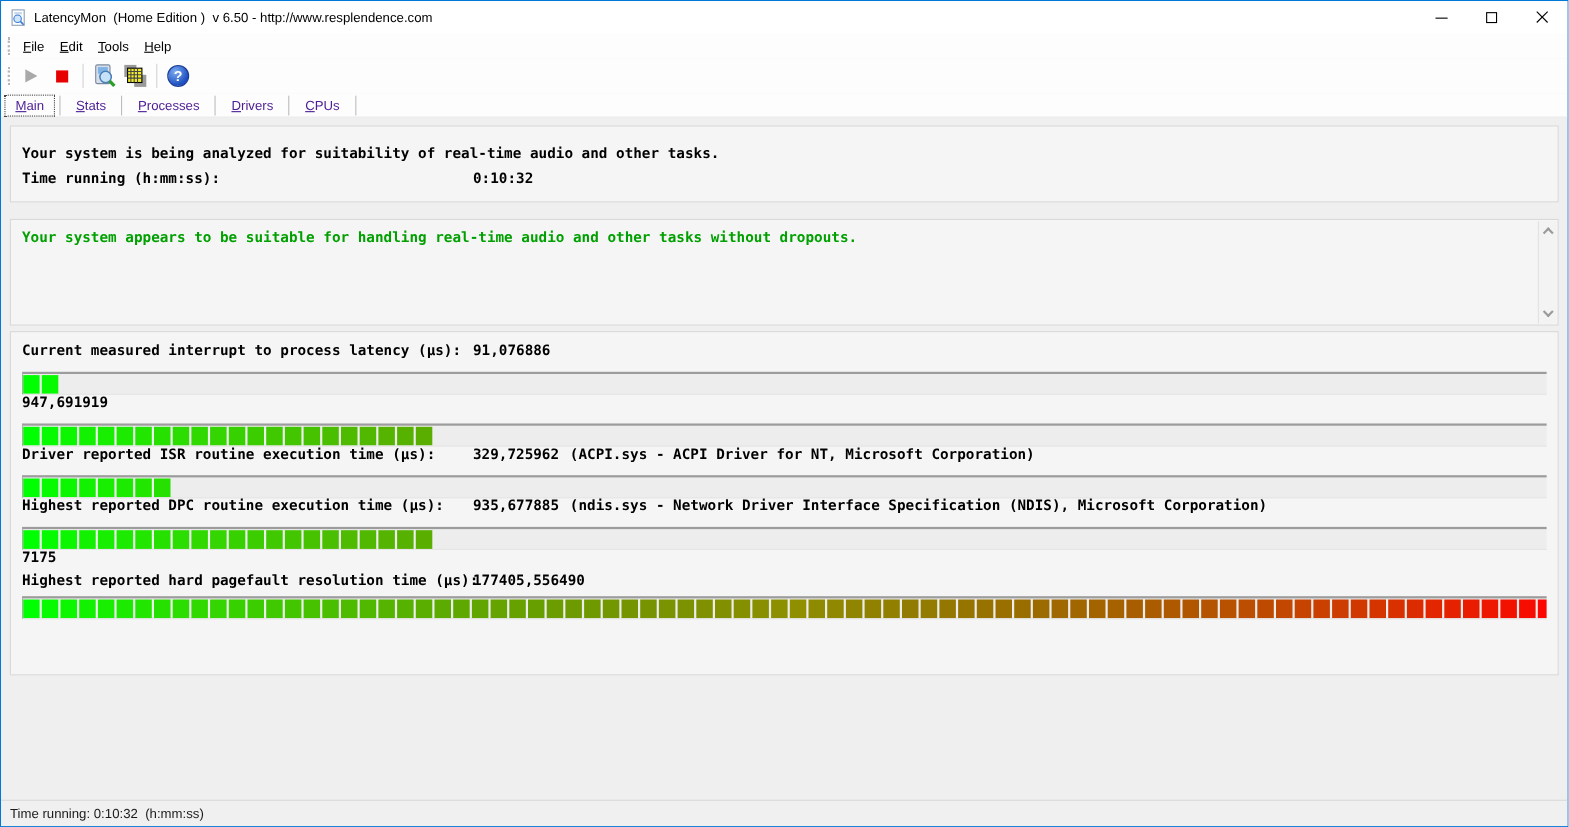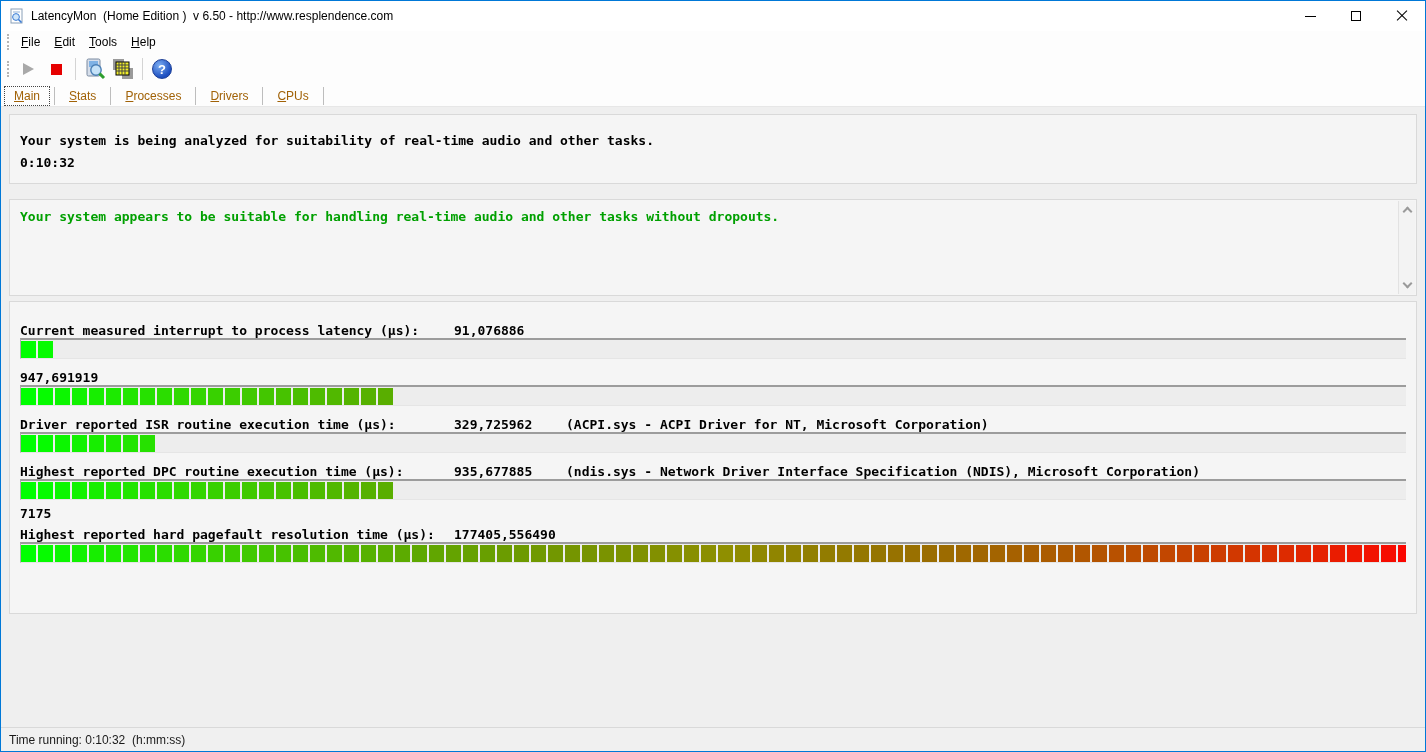--- a/index.html
+++ b/index.html
@@ -37,21 +37,21 @@
   .stop-sq { width:11px; height:11px; background:#e60000; }
   .tool-sep { width:1px; height:22px; background:#d4d4d4; margin:0 5px; }
   .help-icon { width:20px; height:20px; border-radius:50%;
                background:radial-gradient(circle at 35% 30%, #7badf2, #1d4fc0 70%);
                color:#fff; font-weight:bold; font-size:13px; display:flex; align-items:center;
                justify-content:center; border:1px solid #1b3d96; }
 
   
   .tabbar { height:22px; background:#fdfdfd; display:flex; align-items:center;
             font-size:12px; padding-left:3px; flex:0 0 auto; border-bottom:1px solid #e7e7e7; }
-  .tab { padding:3px 10px; color:#a16207; }
+  .tab { padding:3px 10px; color:#4c1d95; }
   .tab.selected { outline:1px dotted #444; outline-offset:-1px; }
   .tab-sep { width:1px; height:18px; background:#bdbdbd; margin:0 4px; }
 
   
   .content { flex:1 1 auto; background:#efefef; padding:7px 8px 0; overflow:hidden; }
   .panel { background:#f5f5f5; border:1px solid #d9d9d9;
            font-family:"DejaVu Sans Mono","Liberation Mono",monospace;
            font-weight:bold; font-size:13px; color:#000; }
   .panel1 { height:70px; margin-bottom:15px; padding:14px 10px 0; }
   .pline { display:flex; height:22px; align-items:center; white-space:pre; }
@@ -60,21 +60,21 @@
   .panel2 { height:97px; margin-bottom:5px; padding:9px 30px 0 10px; position:relative; }
   .suit-msg { white-space:pre; }
   .vscroll { position:absolute; top:1px; right:1px; bottom:1px; width:17px;
              background:#f3f3f3; border-left:1px solid #e2e2e2; }
   .chev { position:absolute; left:5px; width:7px; height:7px;
           border-right:2px solid #9a9a9a; border-bottom:2px solid #9a9a9a; }
   .chev.up { top:7px; transform:rotate(-135deg); }
   .chev.down { bottom:7px; transform:rotate(45deg); }
 
   .panel3 { height:313px; padding:10px 10px 0; }
-  .mrow { display:flex; height:26px; align-items:flex-end; white-space:pre;gap:24px; }
+  .mrow { display:flex; height:26px; align-items:flex-start; white-space:pre; }
   .mrow.compact { height:21px; }
   .mlabel { width:410px; flex:0 0 auto; }
   .mvalue { min-width:88px; flex:0 0 auto; }
   .mextra { flex:1 1 auto; }
   .bar-track { height:21px; background:#ededed; border-top:2px solid #9c9c9c;
                border-left:1px solid #aeaeae; border-bottom:1px solid #e5e5e5;
                overflow:hidden; white-space:nowrap; font-size:0; padding-top:1px; }
   .bar-seg { display:inline-block; width:15px; height:17px; margin-right:2px; }
 
   
@@ -160,20 +160,21 @@
     <span class="tab-sep"></span>
   </div>
 
   <div class="content">
 
     <div class="panel panel1">
       <div class="pline">
         <span>Your system is being analyzed for suitability of real-time audio and other tasks.</span>
       </div>
       <div class="pline">
+        <span class="plbl">Time running (h:mm:ss):</span>
         <span>0:10:32</span>
       </div>
     </div>
 
     <div class="panel panel2">
       <div class="suit-msg" id="suit-msg" style="color: rgb(0, 160, 0);">Your system appears to be suitable for handling real-time audio and other tasks without dropouts.</div>
       <div class="vscroll">
         <div class="chev up"></div>
         <div class="chev down"></div>
       </div>

